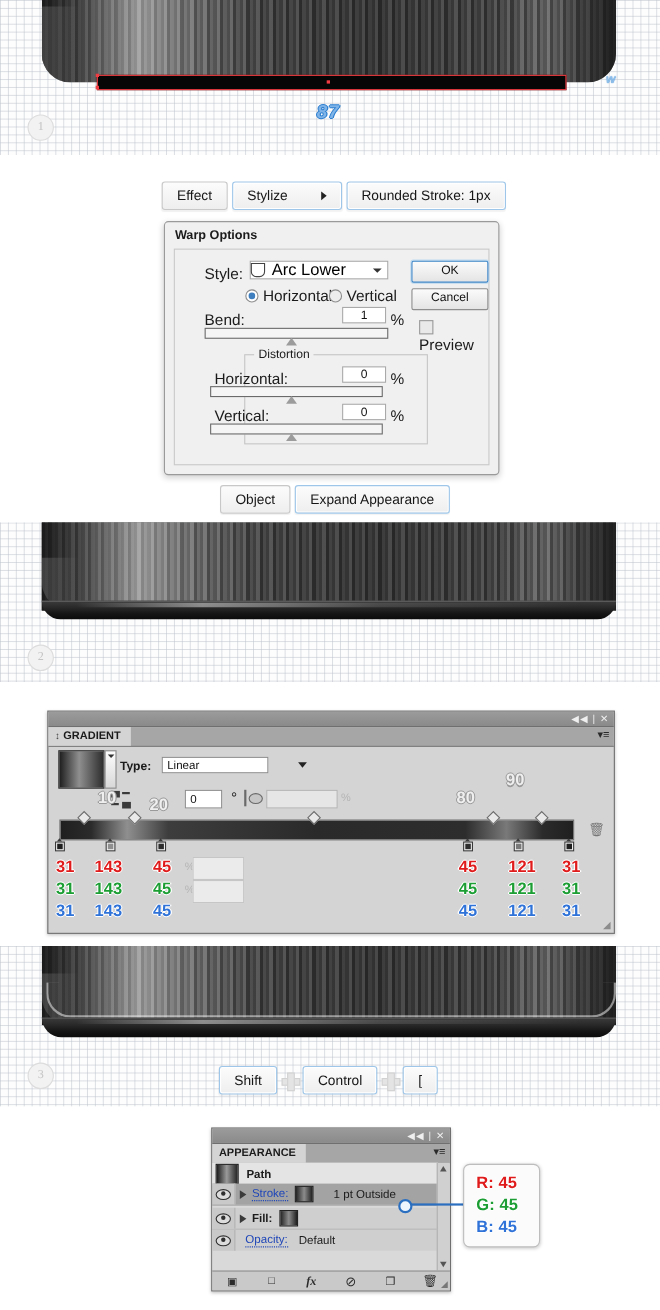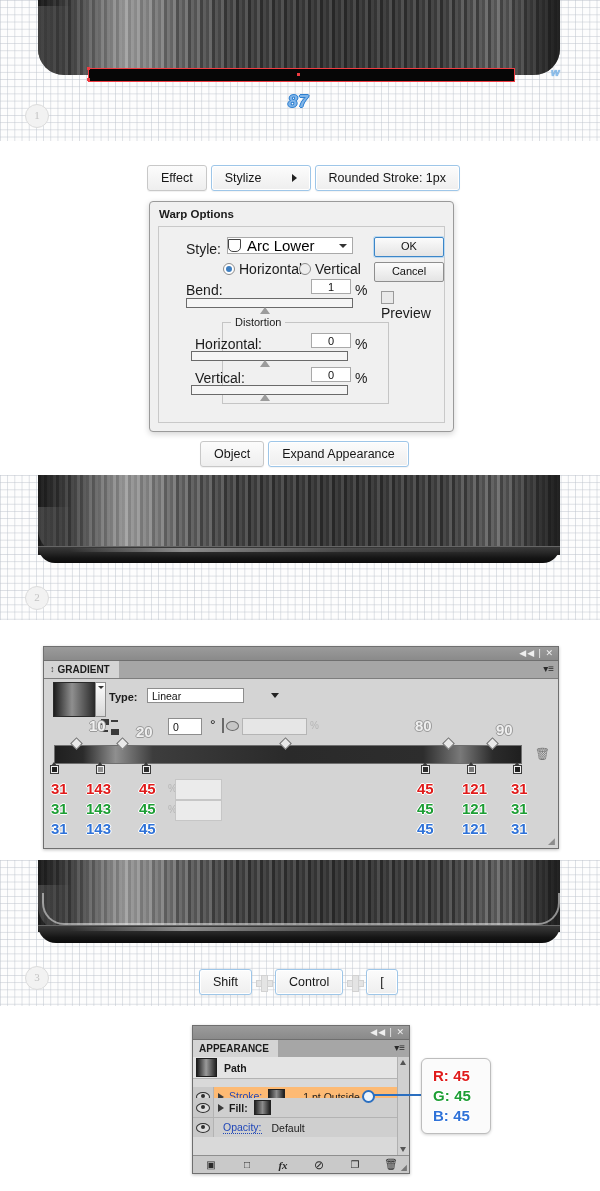--- a/index.html
+++ b/index.html
@@ -434,21 +434,21 @@
     <div style="position:absolute;left:4px;top:3px;width:11px;height:8px;border:1px solid #6a6a6a;border-radius:50%;background:#c6c6c6;"></div>
   </div>
   <div class="type-field" style="left:198px;top:71px;width:65px;height:17px;border-color:#b5b5b5;background:#e6e6e6;">
     <span></span>
   </div>
   <span class="pct" style="left:266px;top:73px;">%</span>
 
   <span class="pos-label" style="left:45px;top:70px;">10</span>
   <span class="pos-label" style="left:92px;top:76px;">20</span>
   <span class="pos-label" style="left:371px;top:70px;">80</span>
-  <span class="pos-label" style="left:416px;top:74px;margin-left:36px;">90</span>
+  <span class="pos-label" style="left:416px;top:54px;">90</span>
 
   <div class="grad-bar" style="left:10px;top:98px;width:466px;height:17px;"></div>
 
   <div class="gmid" style="left:28px;top:92px;"></div>
   <div class="gmid" style="left:74px;top:92px;"></div>
   <div class="gmid" style="left:237px;top:92px;"></div>
   <div class="gmid" style="left:400px;top:92px;"></div>
   <div class="gmid" style="left:444px;top:92px;"></div>
 
   <div class="gstop" style="left:6px;top:115px;">
@@ -547,21 +547,21 @@
     <span class="panel-menu">▾≡</span>
   </div>
 
   <div style="position:absolute;left:0;right:11px;top:31px;bottom:18px;background:#d9d9d9;">
 
     <div class="ap-row" style="top:0;background:#e4e4e4;height:21px;">
       <span class="ap-thumb"></span>
       <span class="ap-text" style="font-weight:bold;">Path</span>
     </div>
 
-    <div class="ap-row" style="top:30px;background:#fdba74;">
+    <div class="ap-row" style="top:19px;background:#a3a3a3;">
       <span class="eye-cell">
           <span class="eye"></span>
         </span>
       <span class="disc-tri"></span>
       <span class="ap-link">Stroke:</span>
       <span class="ap-swatch"></span>
       <span class="ap-text" style="margin-left:18px;">1 pt  Outside</span>
     </div>
 
     <div class="ap-row" style="top:41px;background:#cfcfcf;font-weight:bold;">

